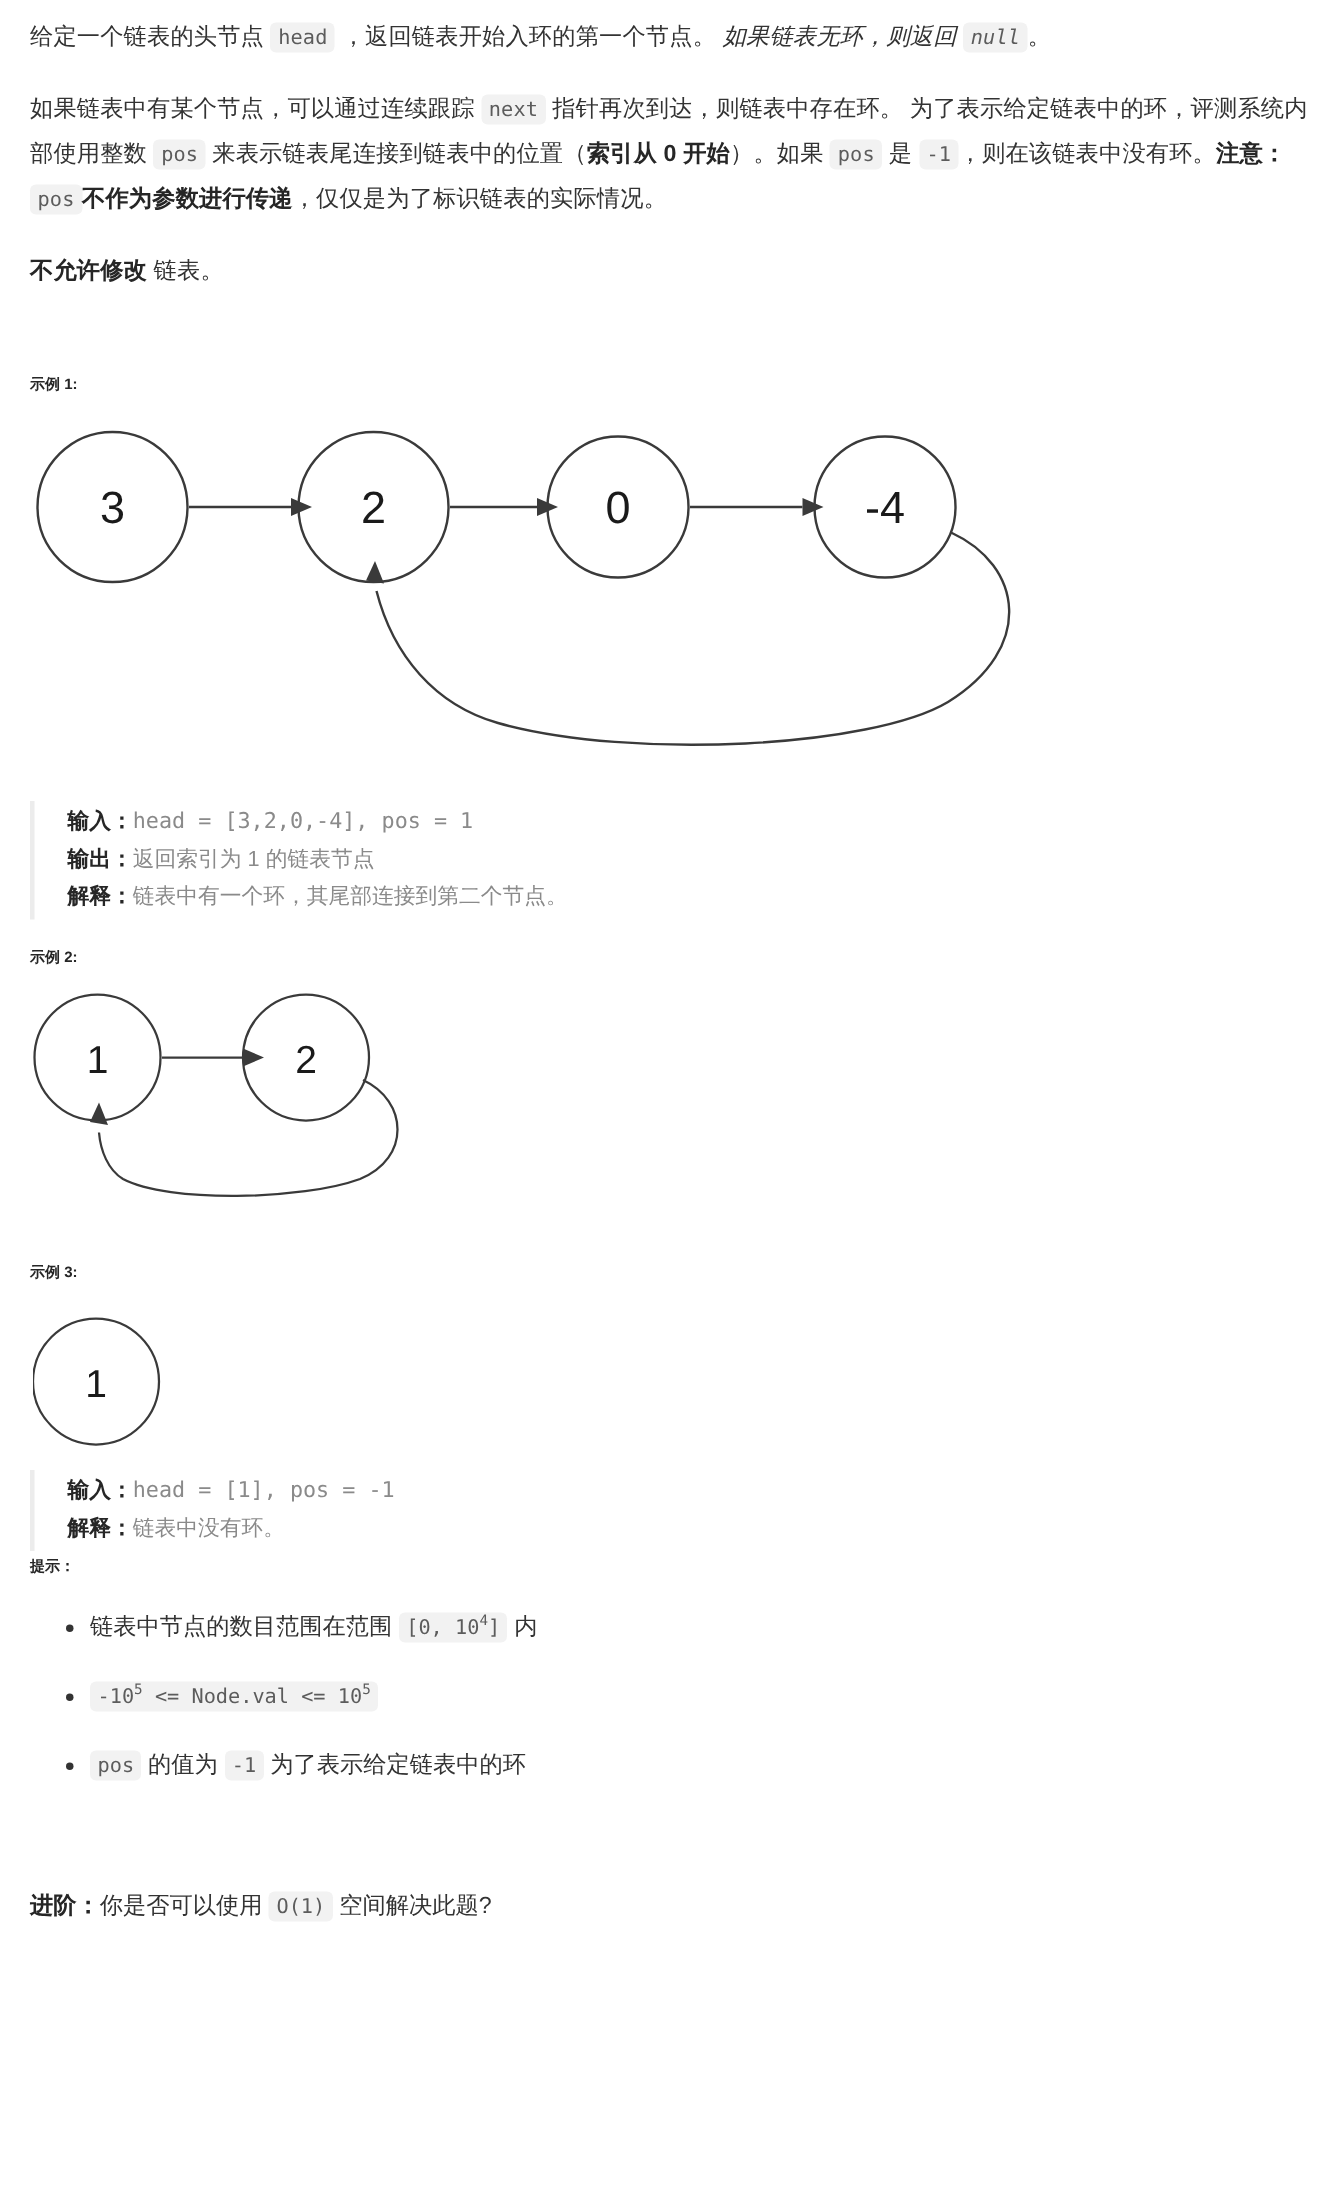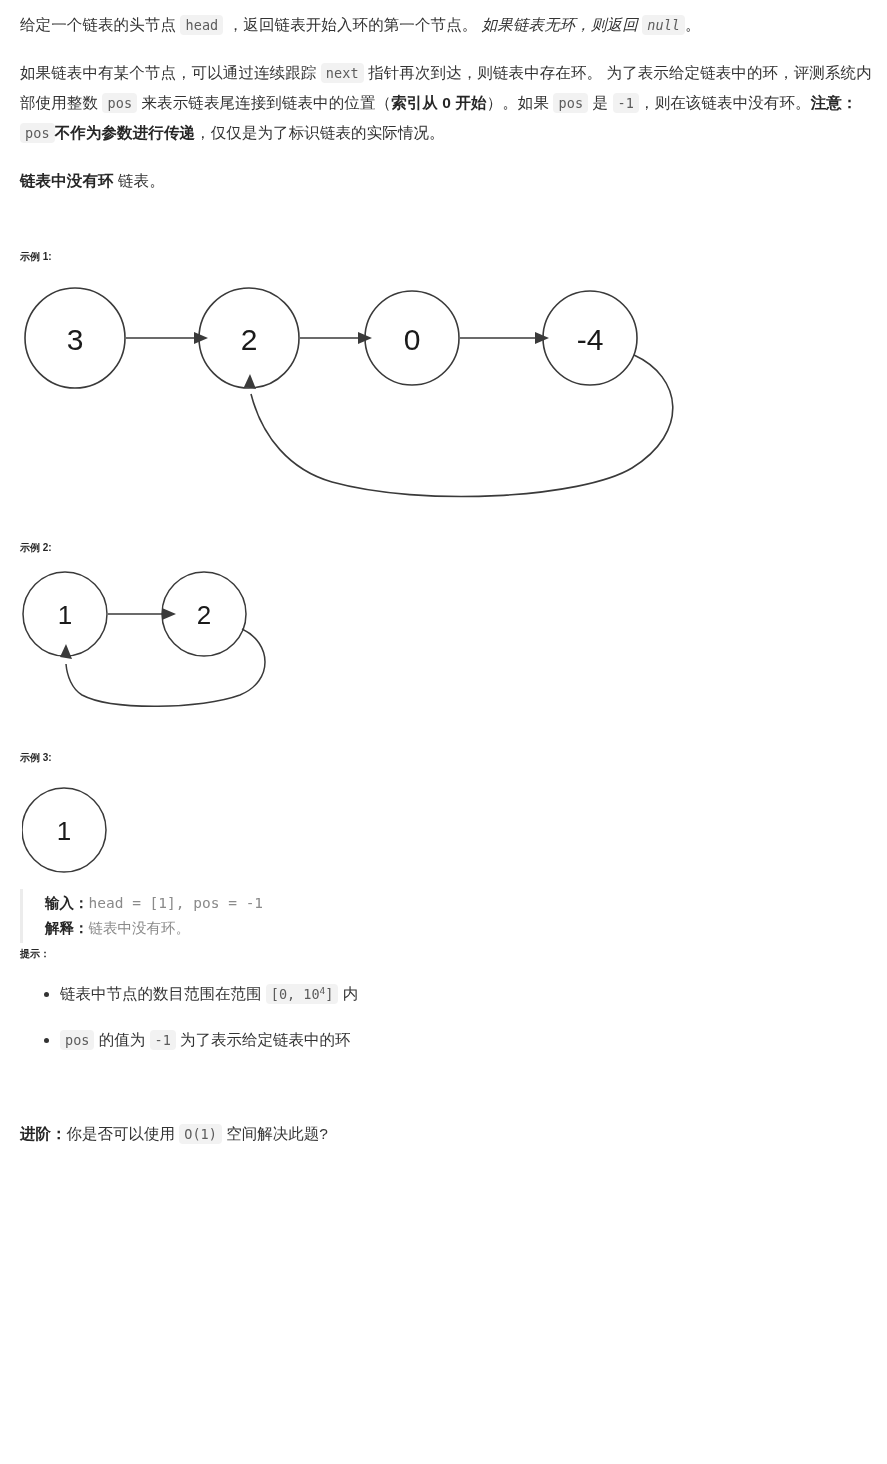--- a/index.html
+++ b/index.html
@@ -141,21 +141,21 @@
 </head>
 <body>
 
 <div class="page">
   <div class="content">
 
     <p class="para"><span>给定一个链表的头节点 </span><code>head</code><span> ，返回链表开始入环的第一个节点。 </span><span class="ital"><span>如果链表无环，则返回 </span><code>null</code></span><span>。</span></p>
 
     <p class="para"><span>如果链表中有某个节点，可以通过连续跟踪 </span><code>next</code><span> 指针再次到达，则链表中存在环。 为了表示给定链表中的环，评测系统内部使用整数 </span><code>pos</code><span> 来表示链表尾连接到链表中的位置（</span><span class="bold">索引从 0 开始</span><span>）。如果 </span><code>pos</code><span> 是 </span><code>-1</code><span>，则在该链表中没有环。</span><span class="bold">注意：</span><code>pos</code><span class="bold">不作为参数进行传递</span><span>，仅仅是为了标识链表的实际情况。</span></p>
 
-    <p class="para"><span class="bold">链表中没有环</span><span> 链表。</span></p>
+    <p class="para"><span class="bold">不允许修改</span><span> 链表。</span></p>
 
     <div class="example-block" style="margin-top:50px;">
       <h3 class="section">示例 1:</h3>
 
       <div class="figure" style="margin-top:14px;margin-left:2px;">
         <svg width="700" height="240" viewBox="0 0 700 240">
           <g fill="none" stroke="#3a3a3a" stroke-width="1.6">
             <circle cx="53" cy="56" r="50"></circle>
             <circle cx="227" cy="56" r="50"></circle>
             <circle cx="390" cy="56" r="47"></circle>
@@ -173,20 +173,25 @@
           </g>
           <g class="node-text" font-size="30" text-anchor="middle" dominant-baseline="central">
             <text x="53" y="57">3</text>
             <text x="227" y="57">2</text>
             <text x="390" y="57">0</text>
             <text x="568" y="57">-4</text>
           </g>
         </svg>
       </div>
 
+      <blockquote class="io" style="margin-top:12px;">
+        <div class="line"><span class="lbl">输入：</span><span class="val">head = [3,2,0,-4], pos = 1</span></div>
+        <div class="line"><span class="lbl">输出：</span><span class="val-cn">返回索引为 1 的链表节点</span></div>
+        <div class="line"><span class="lbl">解释：</span><span class="val-cn">链表中有一个环，其尾部连接到第二个节点。</span></div>
+      </blockquote>
     </div>
 
     <div class="example-block" style="margin-top:15px;">
       <h3 class="section">示例 2:</h3>
 
       <div class="figure" style="margin-top:12px;margin-left:2px;">
         <svg width="300" height="150" viewBox="0 0 300 150">
           <g fill="none" stroke="#3a3a3a" stroke-width="1.5">
             <circle cx="43" cy="43" r="42"></circle>
             <circle cx="182" cy="43" r="42"></circle>
@@ -218,19 +223,20 @@
 
       <blockquote class="io" style="margin-top:12px;">
         <div class="line"><span class="lbl">输入：</span><span class="val">head = [1], pos = -1</span></div>
         <div class="line"><span class="lbl">解释：</span><span class="val-cn">链表中没有环。</span></div>
       </blockquote>
     </div>
 
     <h3 class="section hints-title">提示：</h3>
     <ul class="hints">
       <li><span>链表中节点的数目范围在范围 </span><code><span>[0, 10</span><sup>4</sup><span>]</span></code><span> 内</span></li>
+      <li><code><span>-10</span><sup>5</sup><span> &lt;= Node.val &lt;= 10</span><sup>5</sup></code></li>
       <li><code>pos</code><span> 的值为 </span><code>-1</code><span> 为了表示给定链表中的环</span></li>
     </ul>
 
     <div class="followup"><span class="bold">进阶：</span><span>你是否可以使用 </span><code>O(1)</code><span> 空间解决此题?</span></div>
 
   </div>
 </div>
 
 </body></html>

